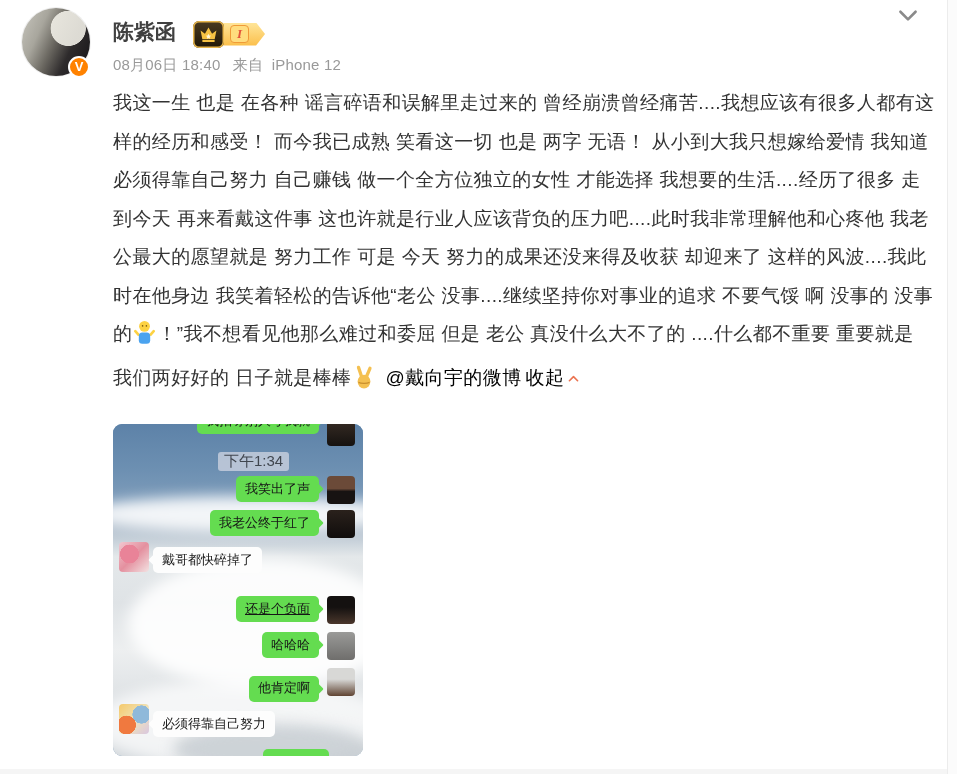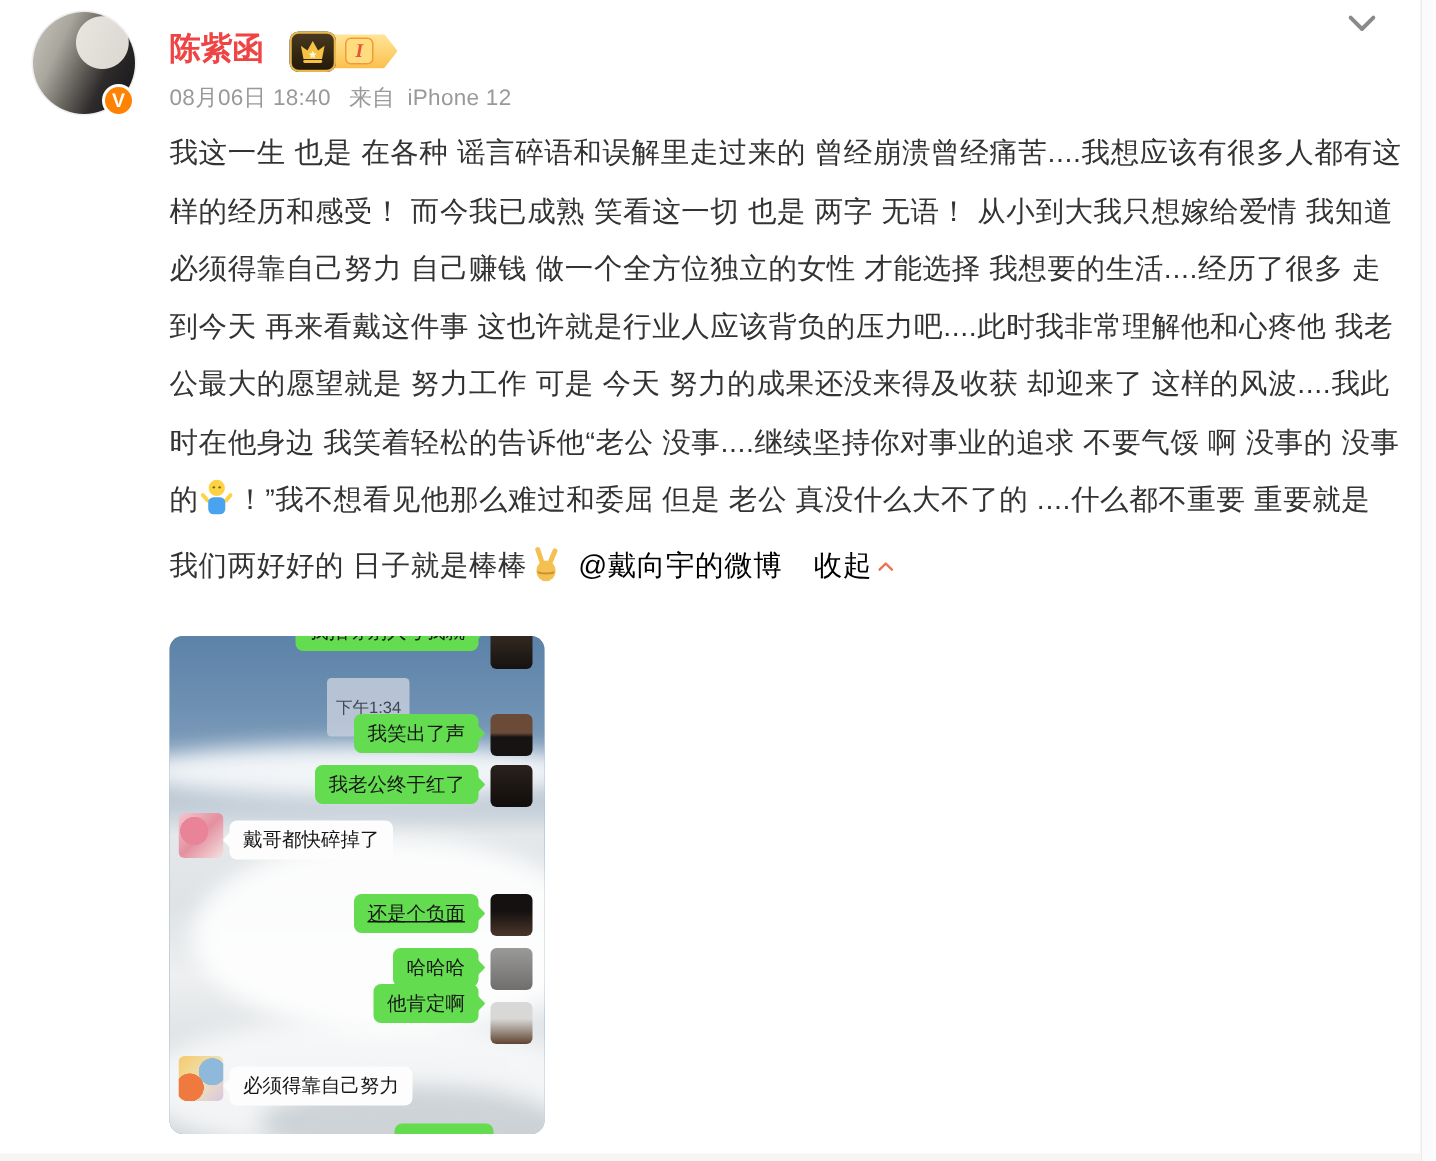--- a/index.html
+++ b/index.html
@@ -17,21 +17,21 @@
     background:
       radial-gradient(circle at 68% 30%, rgba(240,238,230,.9) 0 26%, transparent 27%),
       linear-gradient(115deg,#c9c7bf 0%,#a8a69d 28%,#6b6861 48%,#2e2b2c 68%,#141216 100%);
     box-shadow:0 0 0 1px #eee;
   }
   .v-badge {
     position:absolute; left:68px; top:56px; width:22px; height:22px; border-radius:50%;
     background:#ff8200; border:2px solid #fff; color:#fff; font-size:13px; font-weight:700;
     text-align:center; line-height:18px;
   }
-  .name { position:absolute; left:113px; top:18px; font-size:21px; font-weight:700; color:#ef4444; }
+  .name { position:absolute; left:113px; top:18px; font-size:21px; font-weight:700; color:#404040; }
   .vip-badge { position:absolute; left:193px; top:20px; height:28px; display:flex; align-items:center; }
   .vip-crown {
     width:31px; height:27px; background:linear-gradient(#4a3a20,#211807); border-radius:6px;
     display:flex; align-items:center; justify-content:center; z-index:2;
     box-shadow:inset 0 0 0 1.5px #e8b64c;
   }
   .vip-plate {
     margin-left:-7px; height:23px; padding:0 16px 0 13px;
     background:linear-gradient(#ffe598,#fbbf4b);
     clip-path:polygon(0 0, calc(100% - 9px) 0, 100% 50%, calc(100% - 9px) 100%, 0 100%);
@@ -49,21 +49,21 @@
   .post-text {
     position:absolute; left:113px; top:84px; width:824px;
     font-size:19px; line-height:38.5px; color:#333; letter-spacing:.4px;
     word-break:break-all;
   }
   .emoji { display:inline-block; vertical-align:-5px; margin:0 2px; }
   .mention, .collapse-link {
     color:#000000; text-decoration:none; cursor:pointer;
   }
   .mention { margin-left:8px; }
-  .collapse-link { margin-left:21px; white-space:nowrap; }
+  .collapse-link { margin-left:4px; white-space:nowrap; }
   .collapse-link svg { vertical-align:-2px; margin-left:2px; }
 
   
   .chat-img {
     position:absolute; left:113px; top:424px; width:250px; height:332px;
     border-radius:9px; overflow:hidden; background:#6d90b2; cursor:pointer;
   }
   .sky { position:absolute; inset:0;
     background:linear-gradient(180deg,#5d82a8 0%,#6d90b2 14%,#7e9cba 23%,#a9b9c9 30%,
       #e4e8ea 40%,#dfe3e6 54%,#edeff0 68%,#dde1e4 84%,#d2d7db 100%);
@@ -103,22 +103,22 @@
   .av-a7 { background:linear-gradient(#9a9a98,#6f6e6c); }
   .av-a8 { background:linear-gradient(#d8d8d6 40%,#5f4332); }
   .av-pink { background:radial-gradient(circle at 35% 40%, #e98398 0 35%, transparent 36%),
              linear-gradient(135deg,#f2c7d0,#e4909f 50%,#f3e2e2); }
   .av-multi { background:radial-gradient(circle at 25% 70%, #f0793f 0 30%, transparent 31%),
               radial-gradient(circle at 75% 35%, #8fb9da 0 30%, transparent 31%),
               linear-gradient(135deg,#f5c96a,#efe3bb 55%,#d9c6e0); }
 
   .time-pill {
     position:absolute; left:105px; top:28px; z-index:3;
-    background:rgba(196,205,220,.85); color:#40464f; font-size:11px;
-    padding:12px 6px; border-radius:3px;
+    background:rgba(196,205,220,.85); color:#40464f; font-size:15px;
+    padding:0 6px; border-radius:3px;
   }
 </style>
 </head>
 <body>
 
 <div class="page">
 
   <div class="avatar"></div>
   <div class="v-badge">V</div>
   <div class="name">陈紫函</div>
@@ -186,21 +186,21 @@
 
     <div class="chat-avatar l av-pink" style="top:118px;"></div>
     <div class="bubble white l" style="top:123px;">戴哥都快碎掉了</div>
 
     <div class="bubble green r" style="top:172px;text-decoration:underline;">还是个负面</div>
     <div class="chat-avatar r av-a6" style="top:172px;"></div>
 
     <div class="bubble green r" style="top:208px;">哈哈哈</div>
     <div class="chat-avatar r av-a7" style="top:208px;"></div>
 
-    <div class="bubble green r" style="top:232px;">他肯定啊</div>
+    <div class="bubble green r" style="top:252px;font-family:Liberation Mono, monospace;">他肯定啊</div>
     <div class="chat-avatar r av-a8" style="top:244px;"></div>
 
     <div class="chat-avatar l av-multi" style="top:280px;"></div>
     <div class="bubble white l" style="top:287px;">必须得靠自己努力</div>
 
     <div class="bubble green sliver" style="left:150px; width:66px; top:325px;"></div>
   </div>
 
   <div class="right-gutter"></div>
   <div class="bottom-strip"></div>

